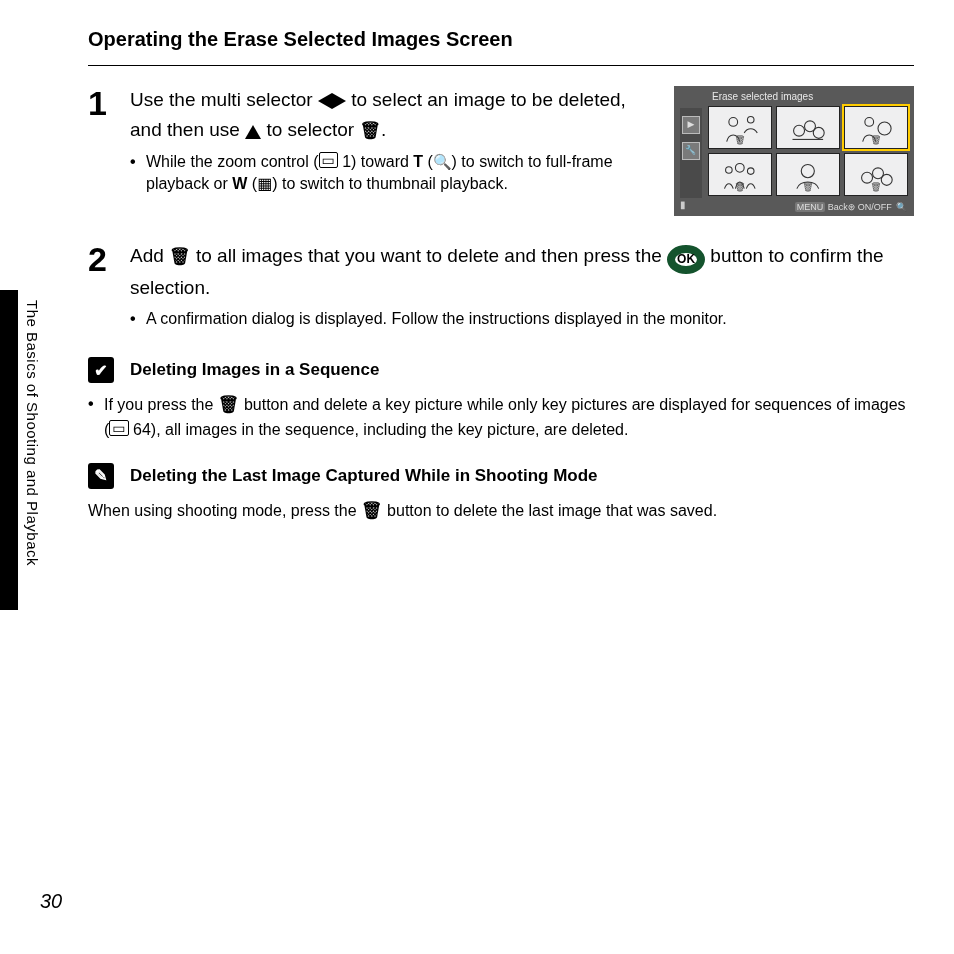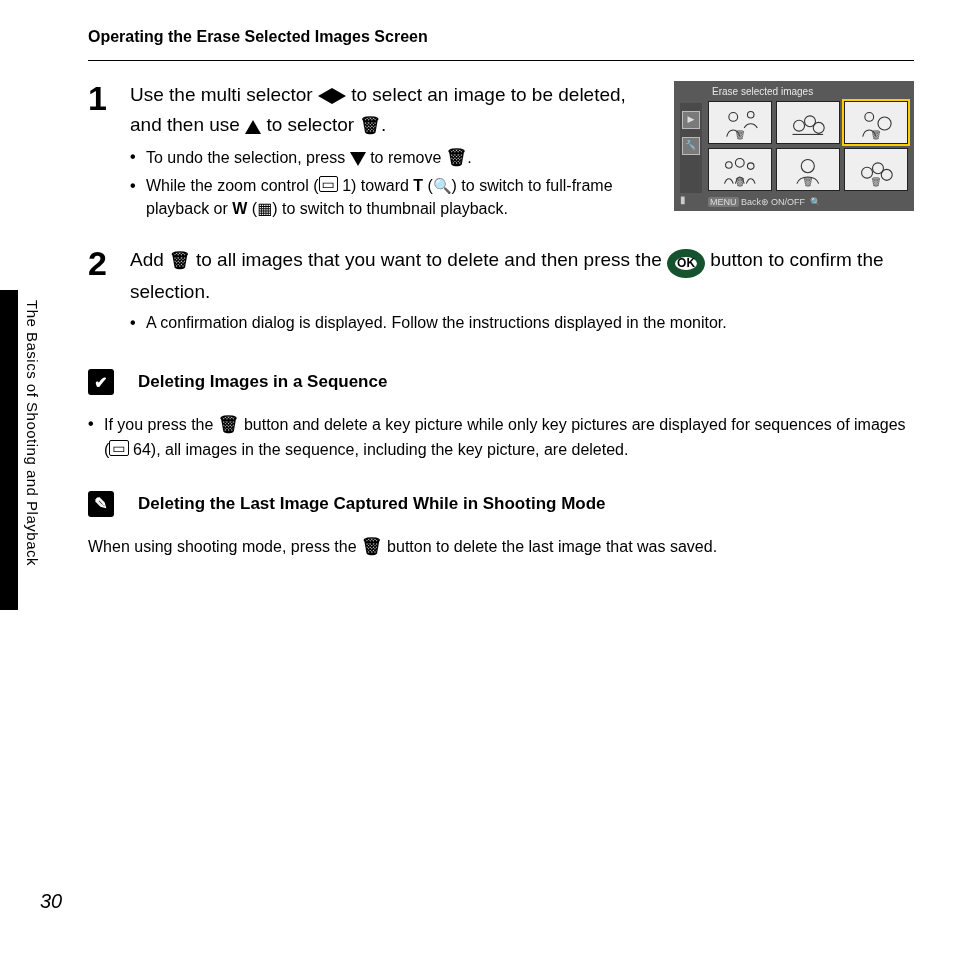--- a/index.html
+++ b/index.html
@@ -1,17 +1,17 @@
 <!DOCTYPE html>
 <html><head>
 <meta charset="utf-8">
 <style>
   html,body{margin:0;padding:0;background:#fff;font-family:"Segoe UI",Arial,sans-serif;color:#000}
   .page{width:954px;height:954px;position:relative;box-sizing:border-box;padding:28px 40px 0 40px}
-  .title{font-weight:700;font-size:16px;margin:0 0 14px 48px}
+  .title{font-weight:700;font-size:20px;margin:0 0 14px 48px}
   .hr{border:none;border-top:1px solid #000;margin:0 0 20px 48px}
   .step{display:flex;margin-left:48px;margin-bottom:22px}
   .num{font-weight:700;font-size:34px;line-height:1;width:42px;flex:0 0 42px;text-align:left}
   .body{flex:1;font-size:19px;line-height:1.45}
   .body p{margin:0 0 6px 0}
   .bullets{margin:6px 0 0 0;padding:0;font-size:16px;line-height:1.4;list-style:none}
   .bullets li{position:relative;padding-left:16px;margin-bottom:4px}
   .bullets li:before{content:"•";position:absolute;left:0;font-weight:700}
   .glyph{display:inline-block;vertical-align:-2px}
   .tri{display:inline-block;width:0;height:0;border-style:solid;vertical-align:-1px}
@@ -27,28 +27,28 @@
   
   .lcd{float:right;width:240px;height:130px;background:#595959;position:relative;margin:0 0 4px 12px;font-size:9px;color:#ddd}
   .lcd .sidebar{position:absolute;left:6px;top:22px;bottom:18px;width:22px;background:#4a4a4a}
   .lcd .sidebar div{width:16px;height:16px;margin:8px auto;background:#7a7a7a;border:1px solid #bbb;display:flex;align-items:center;justify-content:center}
   .lcd .hdr{position:absolute;top:4px;left:38px;font-size:10px;color:#e8e8e8}
   .lcd .grid{position:absolute;left:34px;top:20px;right:6px;bottom:20px;display:grid;grid-template-columns:repeat(3,1fr);grid-template-rows:1fr 1fr;gap:4px}
   .thumb{background:#efeff0;border:1px solid #222;position:relative;display:flex;align-items:center;justify-content:center}
   .thumb svg{width:80%;height:80%}
   .thumb .tc{position:absolute;bottom:1px;left:0;right:0;text-align:center;font-size:9px;color:#444}
   .thumb.sel{outline:2px solid #ffcc00}
-  .lcd .foot{position:absolute;bottom:2px;left:34px;right:6px;display:flex;justify-content:flex-start;font-size:9px}
+  .lcd .foot{position:absolute;bottom:2px;left:34px;right:6px;display:flex;justify-content:flex-end;font-size:9px}
   .lcd .foot span{color:#ddd}
   .lcd .batt{position:absolute;left:6px;bottom:4px;font-size:10px;color:#ccc}
 
   .callout{margin:20px 0 12px 48px}
   .callout .head{display:flex;align-items:center;gap:12px;margin-bottom:8px}
   .badge{width:26px;height:26px;background:#000;border-radius:3px;display:flex;align-items:center;justify-content:center;color:#fff;font-weight:700}
-  .callout h3{font-weight:700;font-size:17px;margin:12px}
+  .callout h3{font-weight:700;font-size:17px;margin:4px}
   .callout-body{font-size:16px;line-height:1.5}
   .callout-body ul{margin:4px 0 0 0;padding:0;list-style:none}
   .callout-body li{position:relative;padding-left:16px;margin-bottom:6px}
   .callout-body li:before{content:"•";position:absolute;left:0;font-weight:700}
 
   .sidetab{position:absolute;left:0;top:290px;width:18px;height:320px;background:#000}
   .sidelbl{position:absolute;left:24px;top:300px;writing-mode:vertical-rl;font-size:15px;letter-spacing:0.5px}
   .pg{position:absolute;left:40px;bottom:41px;font-style:italic;font-size:20px}
   .T{font-weight:700}
   .W{font-weight:700}
@@ -133,23 +133,20 @@
           <span><span style="background:#777;padding:0 2px;border-radius:2px">MENU</span> <span>Back</span></span>
           <span><span>⊛</span> <span>ON/OFF</span> &nbsp;<span>🔍</span></span>
         </div>
       </div>
 
       <p>
         <span>Use the multi selector </span><span class="glyph"><span class="tri left"></span></span><span class="glyph"><span class="tri right"></span></span><span> to select an image to be deleted, and then use </span><span class="glyph"><span class="tri up"></span></span><span> to selector </span><span class="trash-s">🗑</span><span>.</span>
       </p>
       <ul class="bullets">
         <li>
-          <span>To undo the selection, press </span><span class="glyph"><span class="tri down"></span></span><span> to remove </span><span class="trash-s">🗑</span><span>.</span>
-        </li>
-        <li>
           <span>While the zoom control (</span><span class="book-s">▭</span><span> 1) toward </span><span class="T">T</span> (<span class="mag">🔍</span><span>) to switch to full-frame playback or </span><span class="W">W</span> (<span>▦</span><span>) to switch to thumbnail playback.</span>
         </li>
       </ul>
     </div>
   </div>
 
   <div class="step">
     <div class="num">2</div>
     <div class="body">
       <p>

